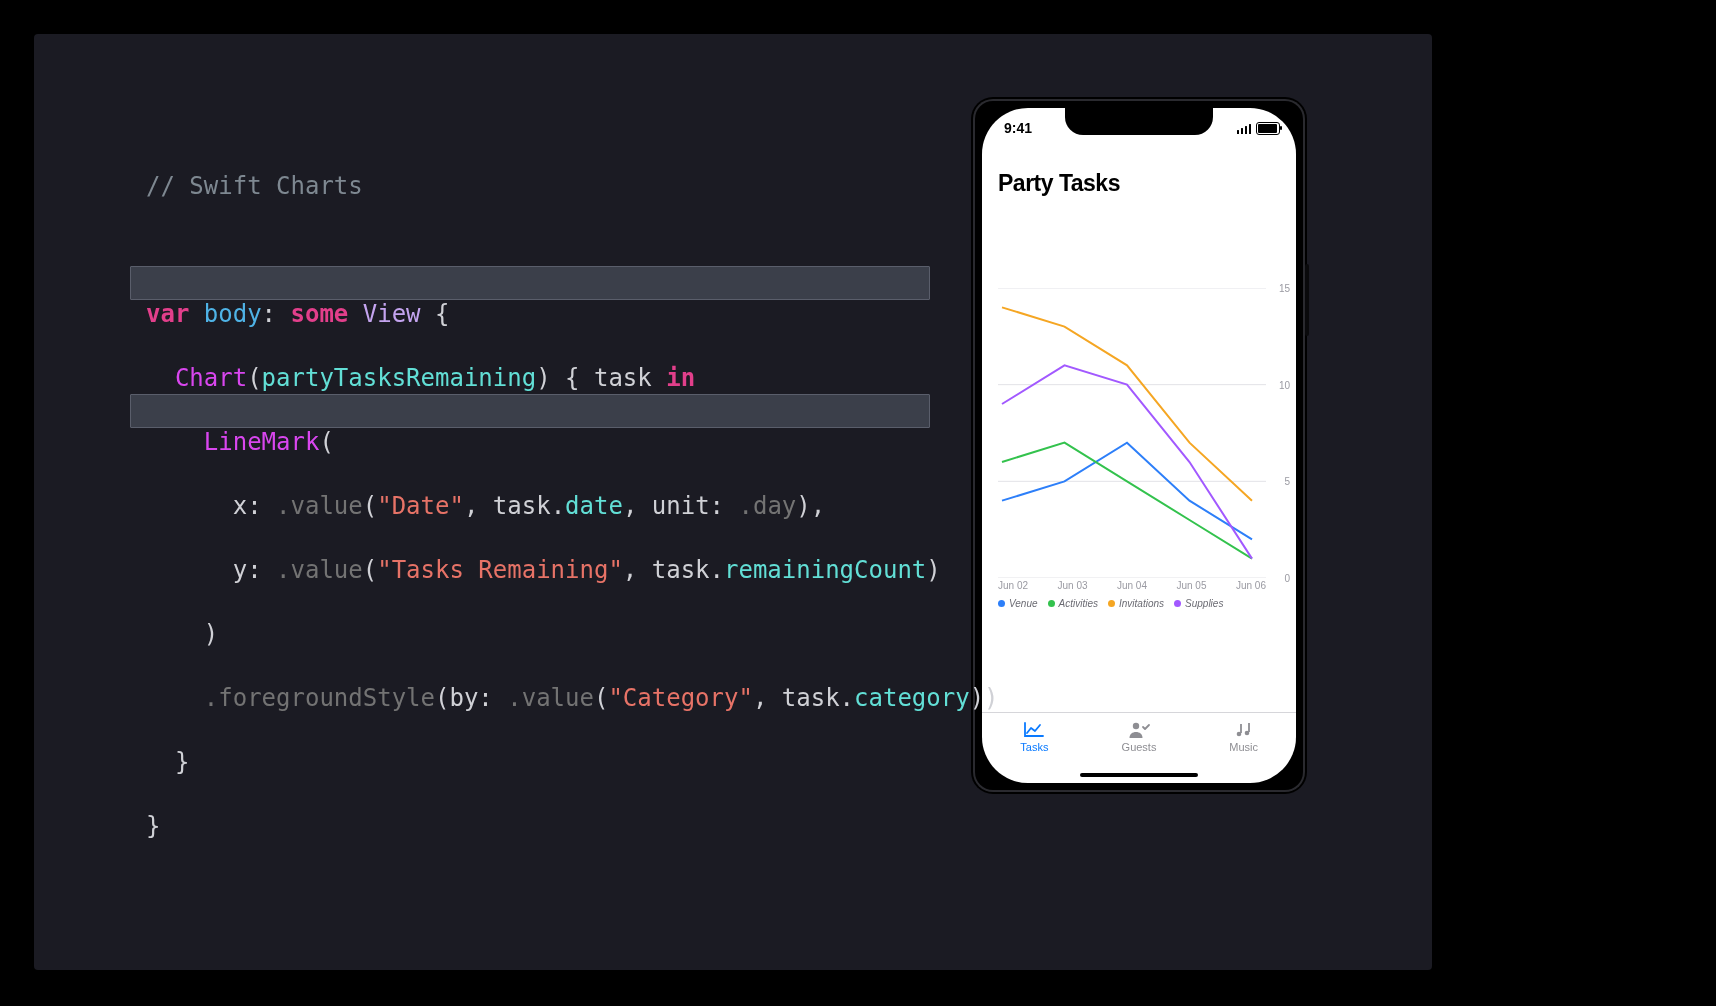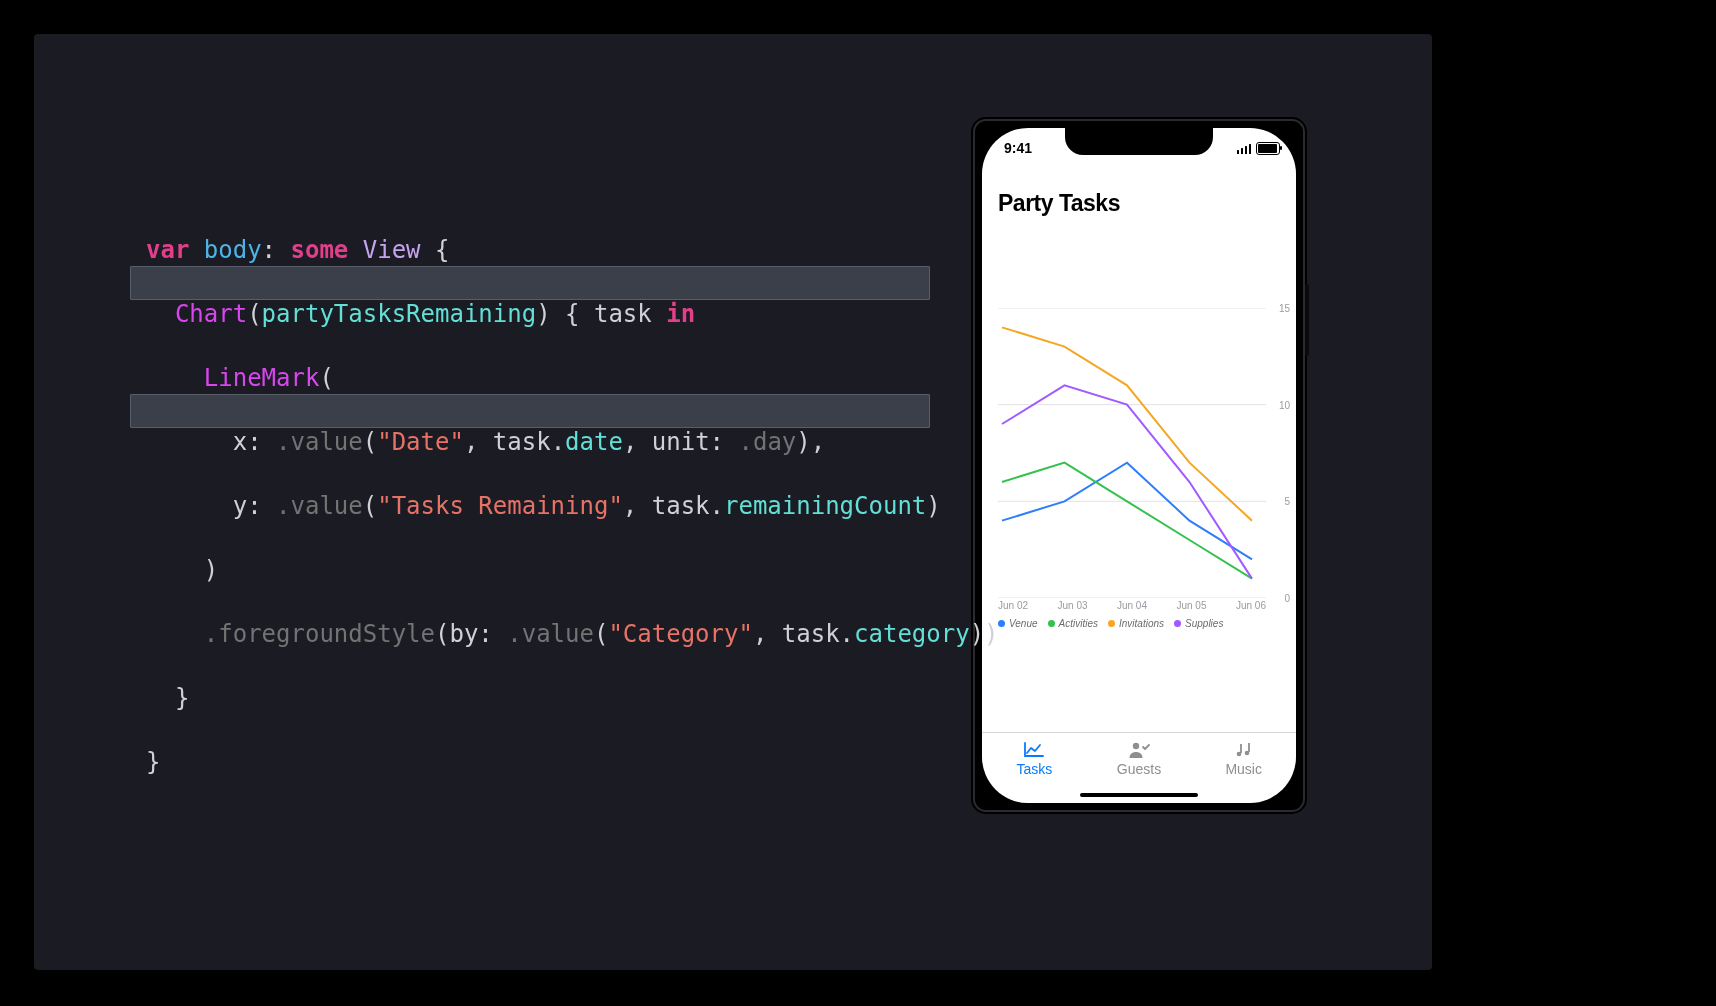--- a/index.html
+++ b/index.html
@@ -52,23 +52,22 @@
     z-index: 0;
   }
   .code-layer { position: relative; z-index: 1; }
 
   
   .phone {
     position: absolute;
     left: 939px; top: 65px;
     width: 332px; height: 693px;
     background: #000;
-    border-radius: 13px;
+    border-radius: 20px;
     box-shadow: 0 0 0 2px #000, inset 0 0 0 2px #2a2a2f;
-    margin-top: 20px;
   }
   .phone .side-btn {
     position: absolute;
     background: #0a0a0c;
     border-radius: 2px;
   }
   .phone .side-btn.b1 { right: -4px; top: 165px; width: 4px; height: 72px; }
   .phone .screen {
     position: absolute;
     left: 9px; top: 9px; right: 9px; bottom: 9px;
@@ -121,40 +120,41 @@
     display:flex; gap: 10px; font-size: 10px; color: #6b6b73; align-items:center;
   }
   .legend .item { display:flex; align-items:center; gap:4px;font-style:italic; }
   .legend .dot { width:7px; height:7px; border-radius:50%; }
 
   .tabbar {
     position:absolute; left:0; right:0; bottom: 10px; height: 60px;
     border-top: 0.5px solid #d6d6da;
     display:flex;
   }
-  .tabbar .tab { flex:1; text-align:center; font-size:14px; color:#8e8e93; padding-top:8px; }
+  .tabbar .tab { flex:1; text-align:center; font-size:11px; color:#8e8e93; padding-top:8px; }
   .tabbar .tab.active { color: #0a7aff; }
   .tabbar .tab svg { display:block; margin: 0 auto 2px; }
   .home-ind {
     position:absolute; bottom: 6px; left:50%; transform:translateX(-50%);
     width: 118px; height: 4px; background:#000; border-radius: 3px;
   }
 
   .svg-grid line { stroke: #e2e2e7; stroke-width:1; }
   .svg-series { fill:none; stroke-width: 2; }
 </style>
 </head>
 <body>
 
 <div class="stage">
 
   <div class="highlight-row" style="top: 232px;"></div>
   <div class="highlight-row" style="top: 360px;"></div>
 
   <div class="code code-layer">
+<span class="line"><span class="tok-comment">// Swift Charts</span></span>
 <span class="line"> </span>
 <span class="line"><span class="tok-kw">var</span> <span class="tok-ident">body</span><span class="tok-punct">:</span> <span class="tok-kw">some</span> <span class="tok-type">View</span> <span class="tok-punct">{</span></span>
 <span class="line">  <span class="tok-call">Chart</span><span class="tok-punct">(</span><span class="tok-prop">partyTasksRemaining</span><span class="tok-punct">)</span> <span class="tok-punct">{</span> <span class="tok-arg">task</span> <span class="tok-kw">in</span></span>
 <span class="line">    <span class="tok-call">LineMark</span><span class="tok-punct">(</span></span>
 <span class="line">      <span class="tok-arg">x:</span> <span class="tok-method">.value</span><span class="tok-punct">(</span><span class="tok-str">"Date"</span><span class="tok-punct">,</span> <span class="tok-arg">task</span><span class="tok-punct">.</span><span class="tok-prop">date</span><span class="tok-punct">,</span> <span class="tok-arg">unit:</span> <span class="tok-method">.day</span><span class="tok-punct">),</span></span>
 <span class="line">      <span class="tok-arg">y:</span> <span class="tok-method">.value</span><span class="tok-punct">(</span><span class="tok-str">"Tasks Remaining"</span><span class="tok-punct">,</span> <span class="tok-arg">task</span><span class="tok-punct">.</span><span class="tok-prop">remainingCount</span><span class="tok-punct">)</span></span>
 <span class="line">    <span class="tok-punct">)</span></span>
 <span class="line">    <span class="tok-method">.foregroundStyle</span><span class="tok-punct">(</span><span class="tok-arg">by:</span> <span class="tok-method">.value</span><span class="tok-punct">(</span><span class="tok-str">"Category"</span><span class="tok-punct">,</span> <span class="tok-arg">task</span><span class="tok-punct">.</span><span class="tok-prop">category</span><span class="tok-punct">))</span></span>
 <span class="line">  <span class="tok-punct">}</span></span>
 <span class="line"><span class="tok-punct">}</span></span>

